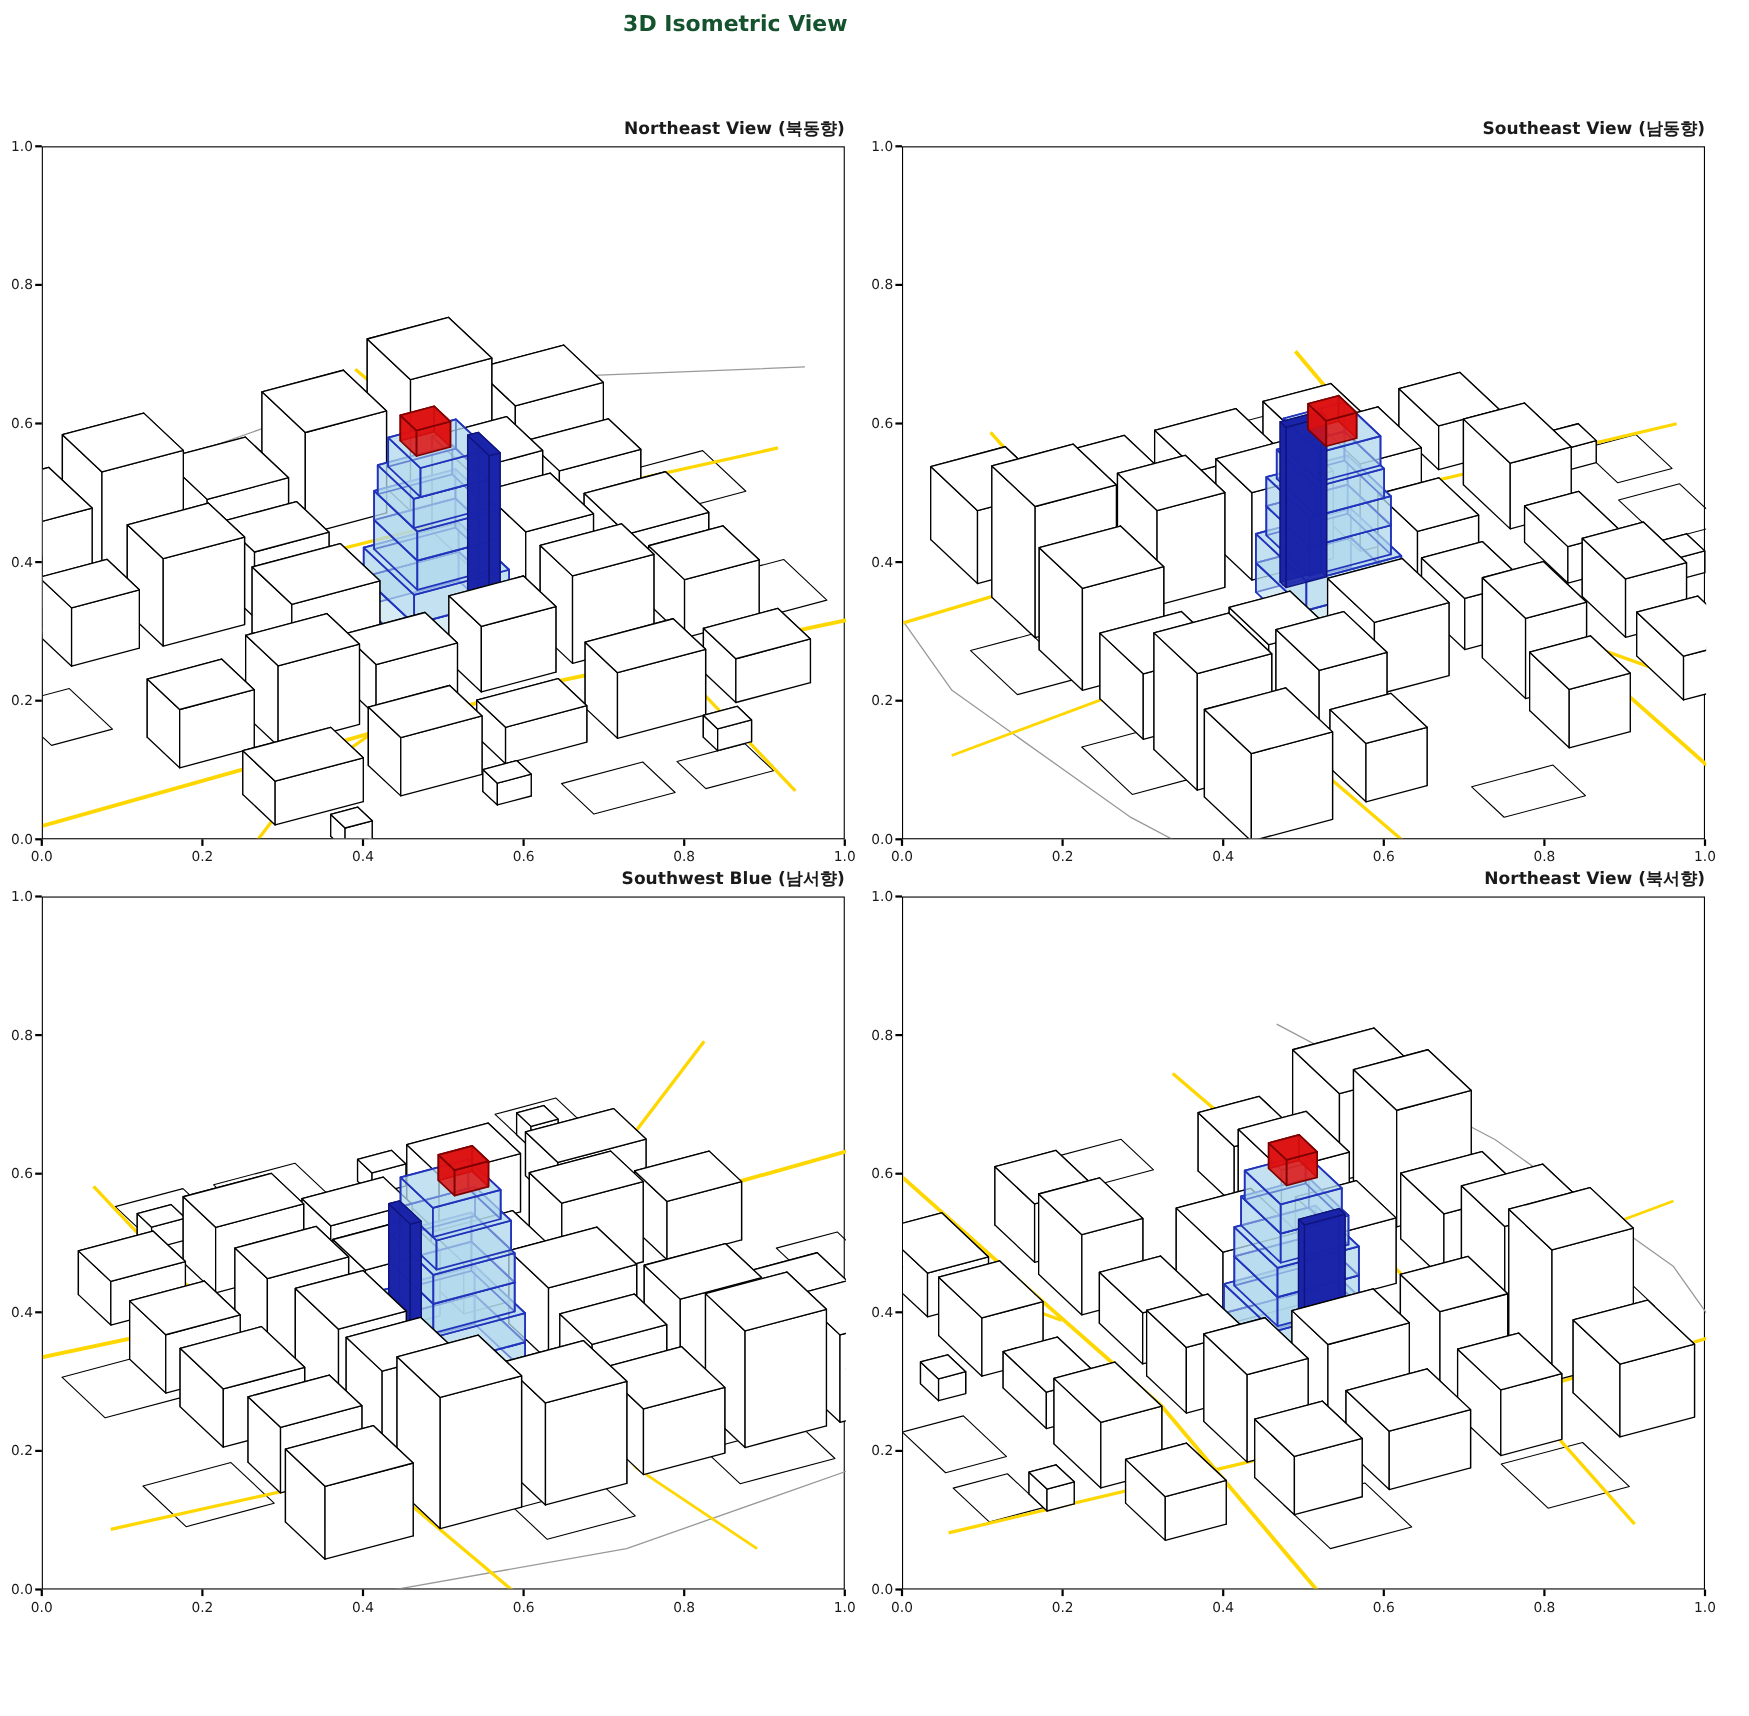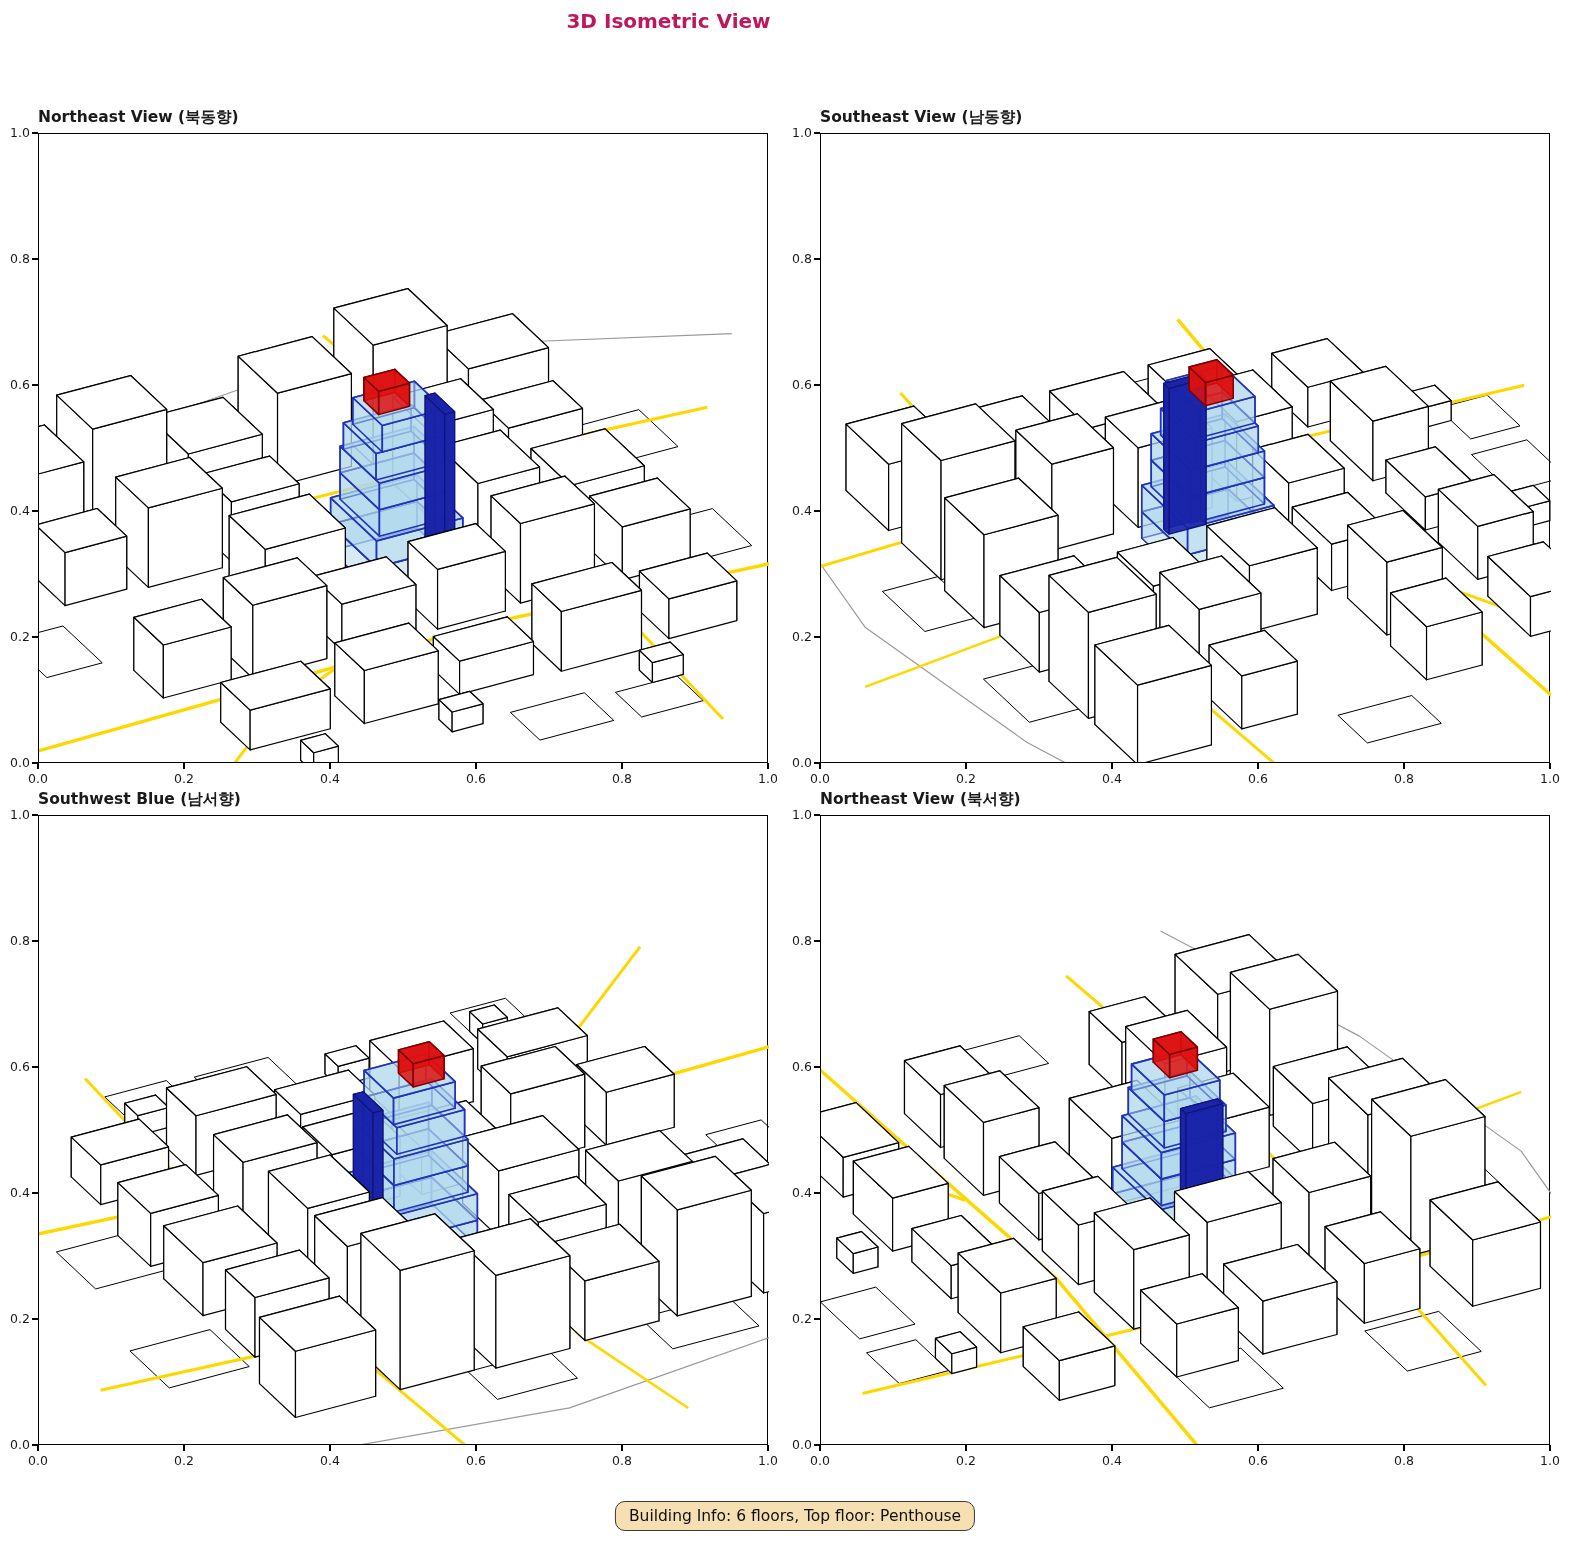--- a/index.html
+++ b/index.html
@@ -1,20 +1,20 @@
 <!DOCTYPE html>
 <html><head>
 <meta charset="utf-8">
 <style>
   html,body{margin:0;padding:0;background:#fff;}
   #fig{position:relative;width:1590px;height:1560px;background:#ffffff;
        font-family:"DejaVu Sans","Liberation Sans",sans-serif;color:#1a1a1a;overflow:hidden;}
   .fig-title{position:absolute;left:0;width:1337px;text-align:center;
-             font-weight:bold;font-size:20px;line-height:26px;color:#be185d;}
-  .sub-title{position:absolute;text-align:left;font-weight:bold;font-size:15.5px;color:#1a1a1a;}
+             font-weight:bold;font-size:20px;line-height:26px;color:#14532d;}
+  .sub-title{position:absolute;text-align:right;font-weight:bold;font-size:15.5px;color:#1a1a1a;}
   .plot{position:absolute;border:1.1px solid #000;background:#fff;box-sizing:border-box;}
   .plot svg{display:block;}
   .ylab{position:absolute;font-size:12.5px;text-align:right;color:#1a1a1a;}
   .xlab{position:absolute;font-size:12.5px;text-align:center;color:#1a1a1a;}
   .tick{position:absolute;background:#000;}
   .badge{position:absolute;top:1501px;left:795px;transform:translateX(-50%);
          background:#F6DFB2;border:1.4px solid #3a3a3a;border-radius:10px;
          padding:5px 13px;font-size:15.5px;color:#111;white-space:nowrap;}
 </style>
 </head>
@@ -957,14 +957,13 @@
       <div class="tick" style="left: 1257.4px; top: 1445px; width: 1.2px; height: 6px;"></div>
       <div class="ylab" style="left: 772px; top: 933px; width: 40px;">0.8</div>
       <div class="tick" style="left: 814px; top: 940.4px; width: 6px; height: 1.2px;"></div>
       <div class="xlab" style="left: 1385px; top: 1453px; width: 38px;">0.8</div>
       <div class="tick" style="left: 1403.4px; top: 1445px; width: 1.2px; height: 6px;"></div>
       <div class="ylab" style="left: 772px; top: 807px; width: 40px;">1.0</div>
       <div class="tick" style="left: 814px; top: 814.4px; width: 6px; height: 1.2px;"></div>
       <div class="xlab" style="left: 1531px; top: 1453px; width: 38px;">1.0</div>
       <div class="tick" style="left: 1549.4px; top: 1445px; width: 1.2px; height: 6px;"></div>
     </div>
-  <div class="badge">Building Info: 6 floors, Top floor: Penthouse</div>
 </div>
 
 </body></html>

